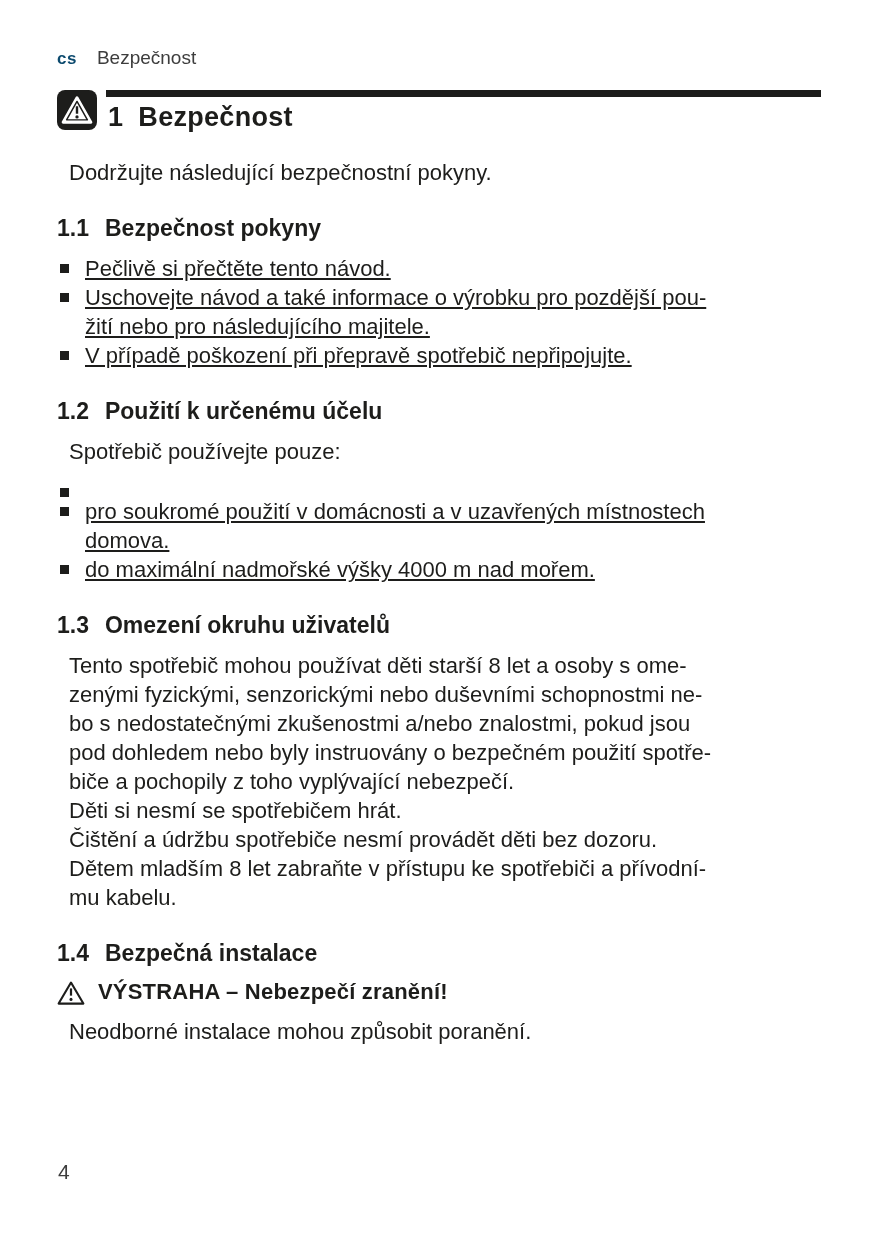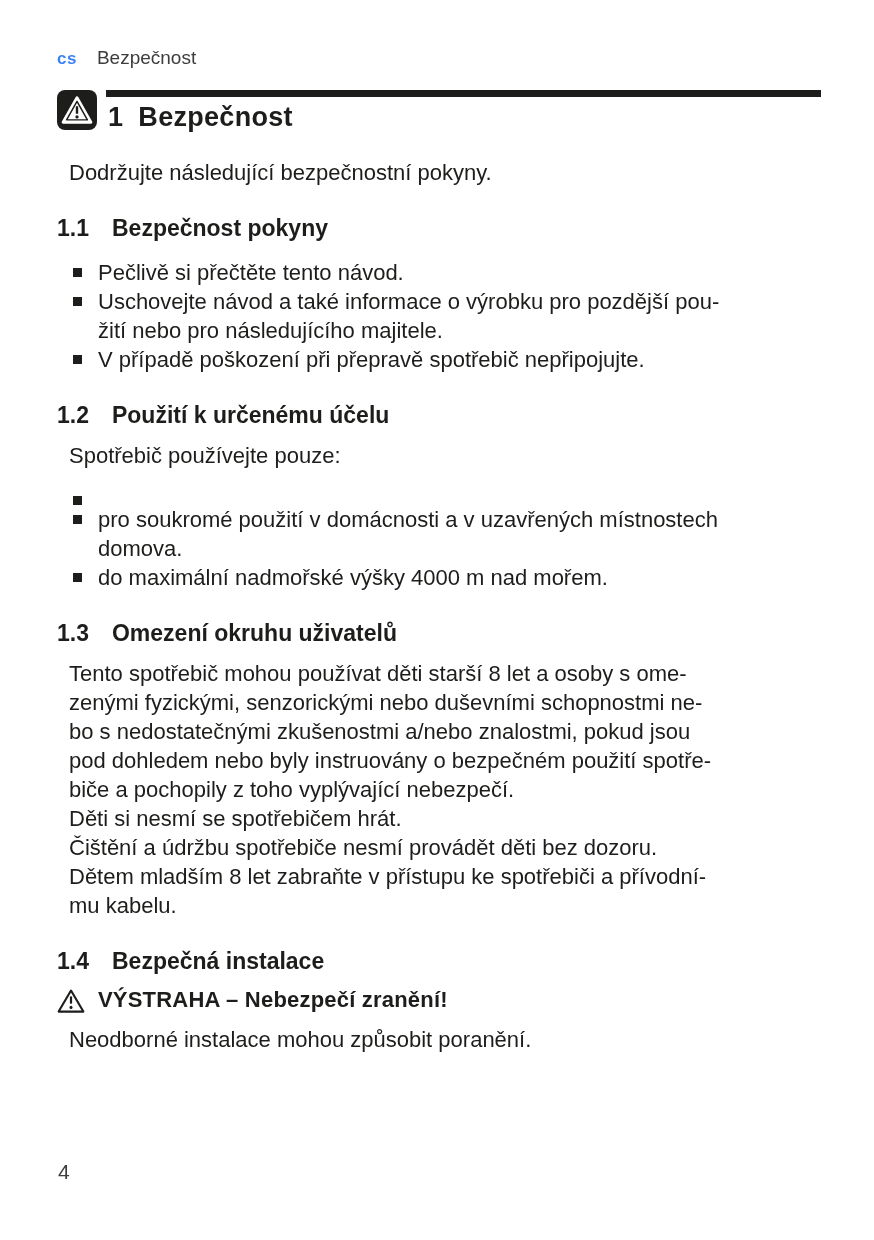--- a/index.html
+++ b/index.html
@@ -11,21 +11,21 @@
     padding: 47px 52px 0 57px;
     background: #ffffff;
     color: #1d1d1b;
     font-family: "Liberation Sans", "DejaVu Sans", sans-serif;
     overflow: hidden;
   }
 
   
   .runhead { display: flex; align-items: baseline; }
   .runhead .lang {
-    font-size: 17px; font-weight: 700; letter-spacing: 0.5px; color: #3b82f6;
+    font-size: 17px; font-weight: 700; letter-spacing: 0.5px; color: #0c4a6e;
   }
   .runhead .rh-title {
     margin-left: 20px; font-size: 19px; color: #3d3d3d;
   }
 
   
   .chapter-head { display: flex; margin-top: 21px; }
   .badge {
     width: 40px; height: 40px; flex: none;
     background: #1d1d1b; border-radius: 8px;
@@ -42,24 +42,24 @@
 
   
   .body { font-size: 22px; line-height: 29px; margin: 12px; }
   .prelines { white-space: pre-line; }
   .intro { margin-top: 25px; }
 
   h2.section-title {
     margin: 27px 0 12px 0; font-size: 23px; line-height: 28px; font-weight: 700;
     display: flex;
   }
-  h2.section-title .num { margin-right: 23px; }
+  h2.section-title .num { margin-right: 16px; }
 
   
-  ul.bullets, ul.steps { list-style: none; margin: 16px; padding: 0; }
+  ul.bullets, ul.steps { list-style: none; margin: 3px; padding: 0; text-decoration: underline; }
   ul.bullets li, ul.steps li { display: flex; }
   .sq {
     width: 9px; height: 9px; flex: none; background: #1d1d1b;
     margin: 10px 16px 0 0;
   }
   .arrow-icon {
     width: 0; height: 0; flex: none;
     border-left: 10px solid #1d1d1b;
     border-top: 6px solid transparent;
     border-bottom: 6px solid transparent;

